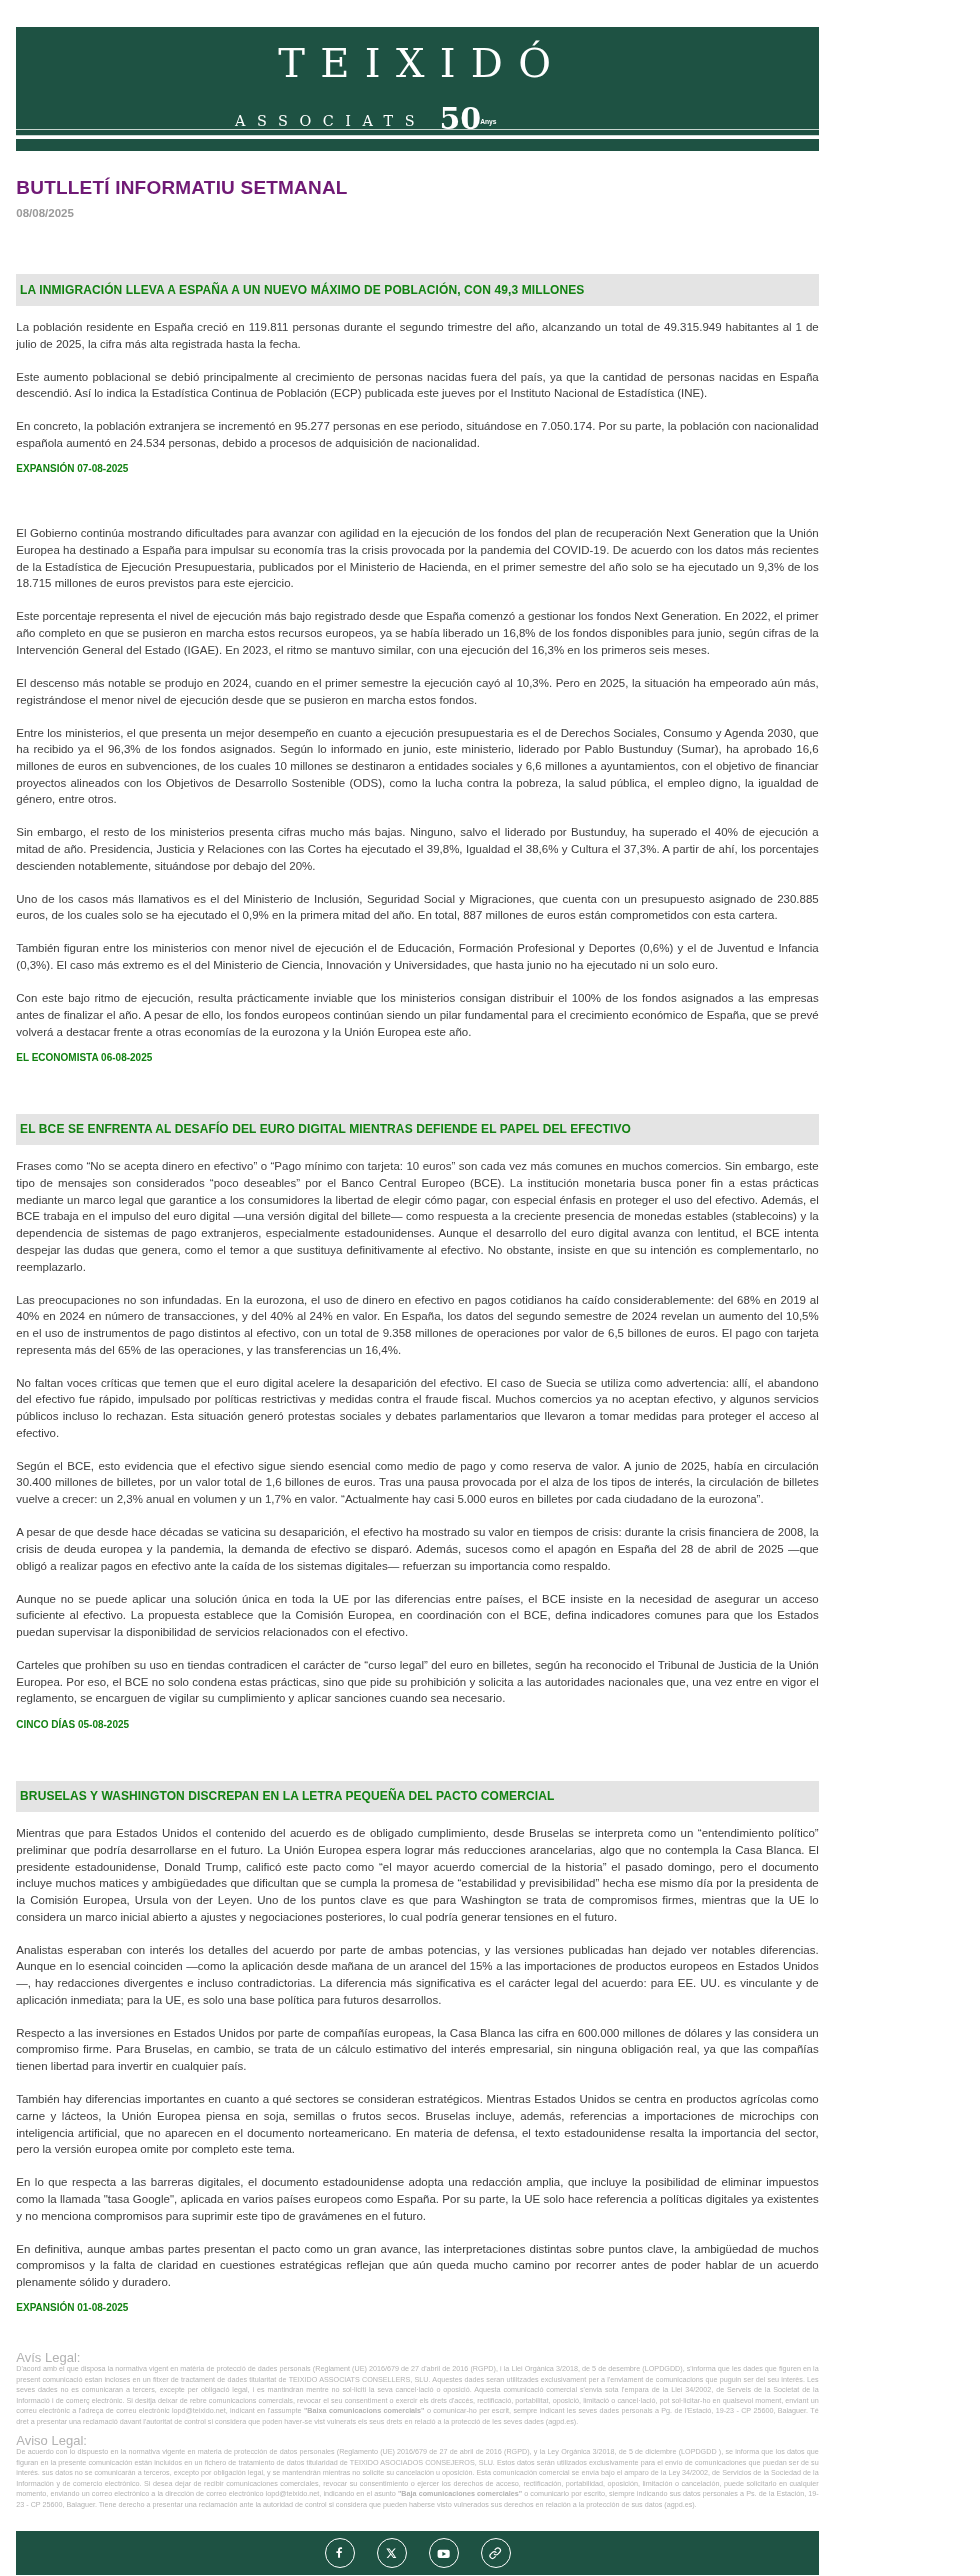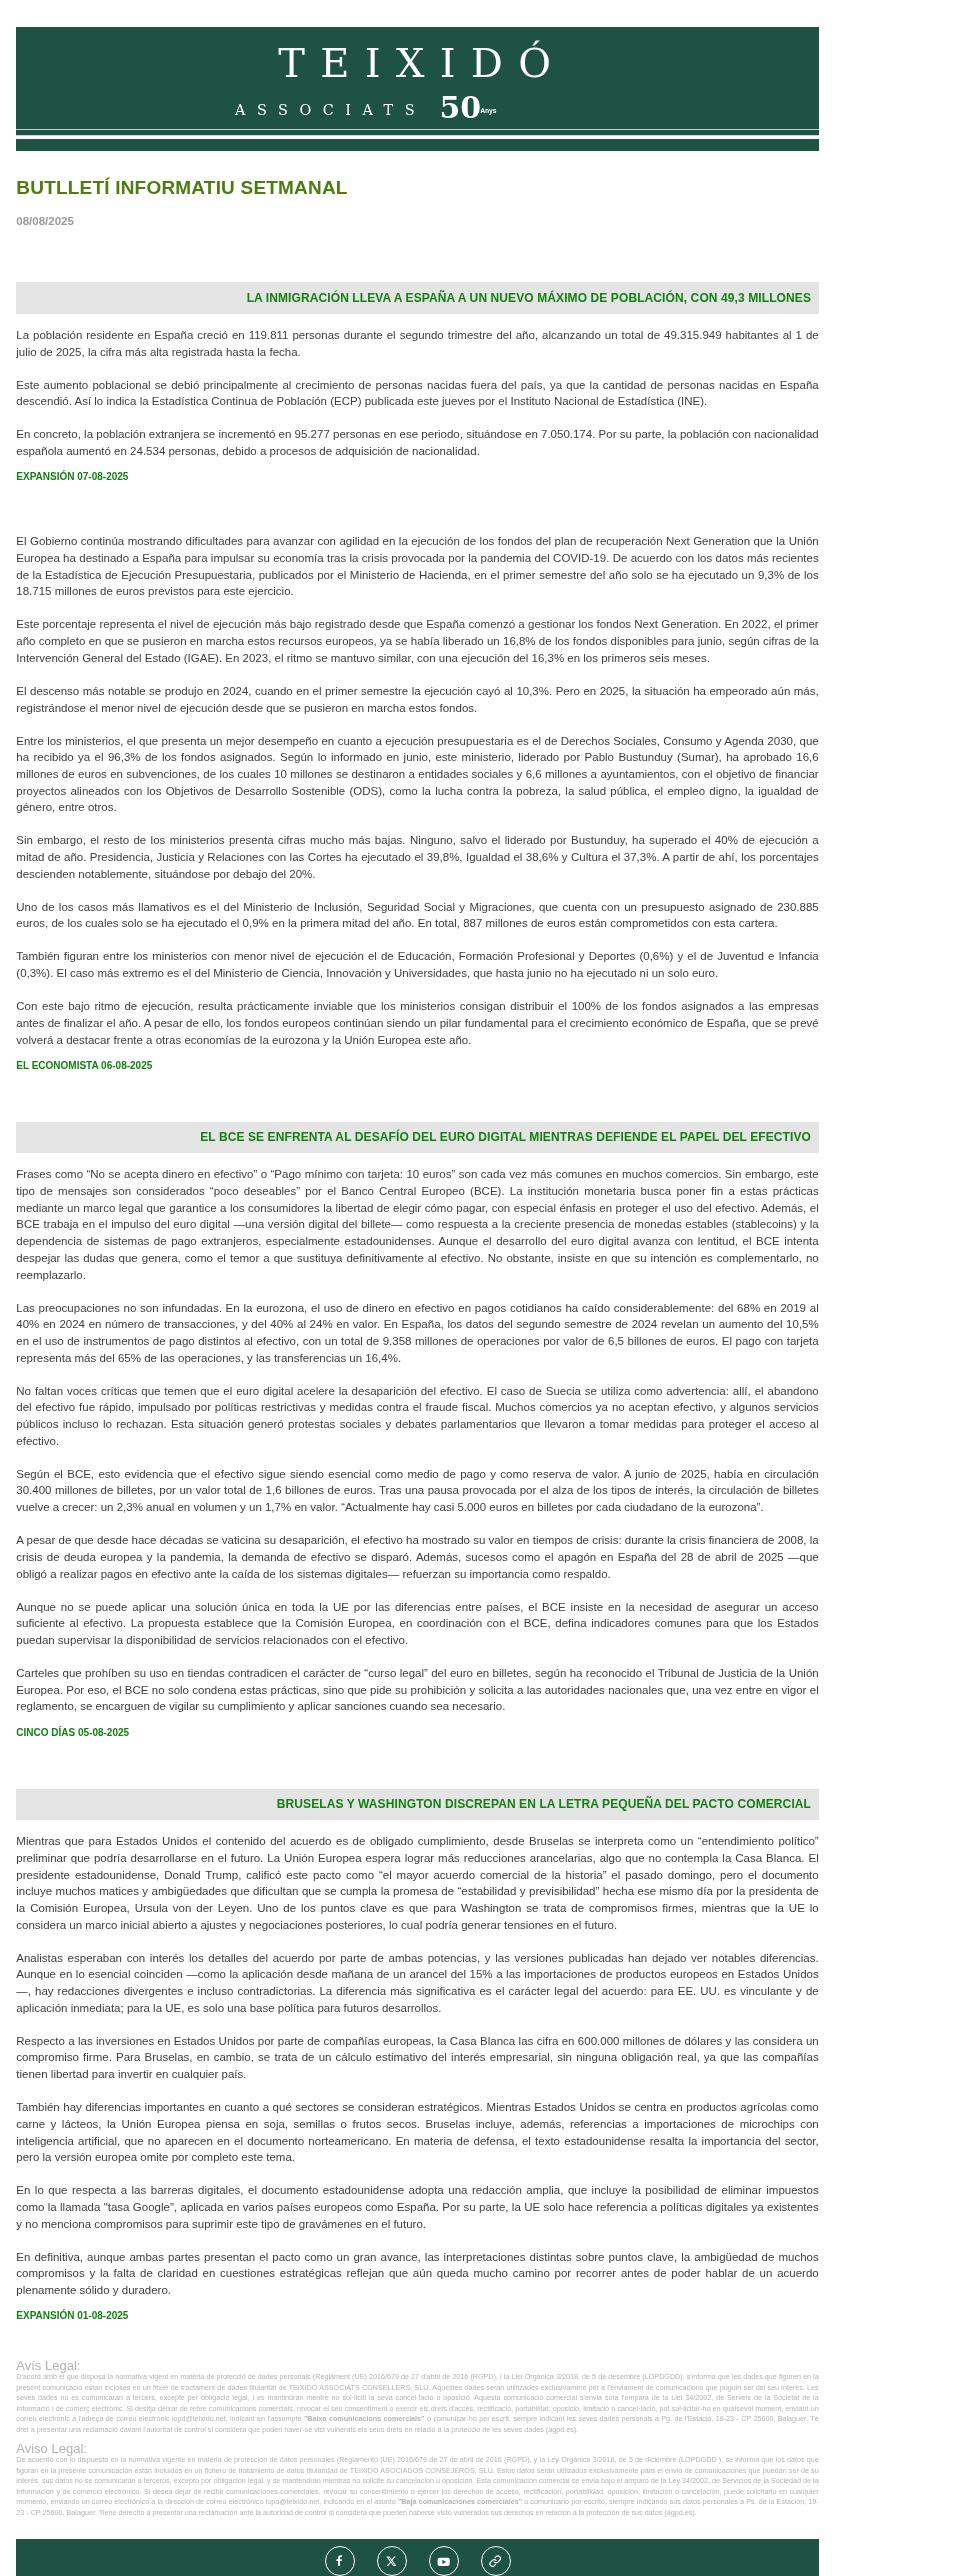--- a/index.html
+++ b/index.html
@@ -3,36 +3,36 @@
 <meta charset="utf-8">
 <style>
   html,body{margin:0;padding:0;background:#ffffff;}
   body{width:981px;font-family:"Liberation Sans",sans-serif;color:#3d3d3d;}
   .page{width:835px;padding-bottom:57px;}
 
   
   .banner{margin:27px 16.3px 0;background:#1e5243;height:109px;position:relative;overflow:hidden;}
   .logo{padding-top:12.5px;text-align:center;color:#fff;}
   .logo-main{font-family:"DejaVu Serif",serif;font-size:40px;letter-spacing:15.3px;line-height:46px;margin-left:9.6px;}
-  .logo-row{margin-top:6px;margin-left:144px;display:flex;align-items:flex-end;justify-content:center;width:412px;}
+  .logo-row{margin-top:17px;margin-left:144px;display:flex;align-items:flex-end;justify-content:center;width:412px;}
   .logo-sub{font-family:"DejaVu Serif",serif;font-size:14.4px;letter-spacing:11.5px;line-height:17px;}
   .logo-badge{margin-left:13.4px;white-space:nowrap;position:relative;top:3.8px;}
   .badge-num{font-family:"DejaVu Serif",serif;font-weight:bold;font-size:30px;line-height:25px;}
   .badge-lbl{font-size:6.7px;font-weight:bold;position:relative;top:-5.7px;left:-1px;}
   .banner-stripes{position:absolute;left:0;right:0;bottom:0;height:4.8px;background:#1e5243;
     border-top:1.9px solid #c9d6d0;border-bottom:1.9px solid #c9d6d0;}
   .banner-strip{margin:2.9px 16.3px 0;height:12.5px;background:#1e5243;}
 
   
   .content{margin:0 16.3px;}
-  .bulletin-title{margin:26px 0 16px;font-size:19px;font-weight:bold;color:#4d7c0f;letter-spacing:0.2px;}
+  .bulletin-title{margin:26px 0 8px;font-size:19px;font-weight:bold;color:#701a75;letter-spacing:0.2px;}
   .bulletin-date{margin:6.7px 0 55px;font-size:11.5px;font-weight:bold;color:#9a9a9a;}
 
   section{margin-bottom:51px;}
-  .sec-bar{background:#e4e4e4;padding:8.6px 7.7px 8.6px 3.8px;margin-bottom:13.4px;text-align:right;}
+  .sec-bar{background:#e4e4e4;padding:8.6px 7.7px 8.6px 3.8px;margin-bottom:13.4px;}
   .sec-bar h2{margin:0;font-size:12px;font-weight:bold;color:#128112;letter-spacing:0.1px;}
   p.body{margin:0 0 16.3px;font-size:11.5px;line-height:16.7px;text-align:justify;color:#3d3d3d;}
   .source{margin-top:-4.8px;font-size:10px;font-weight:bold;color:#128112;}
 
   
   .legal{margin-top:-11.5px;color:#b3b3b3;}
   .legal-h{font-size:13px;font-weight:normal;display:block;margin-bottom:1px;}
   .legal-p{margin:0 0 8.6px;font-size:7.2px;line-height:10.5px;text-align:justify;}
   .legal-b{font-weight:bold;}
 

